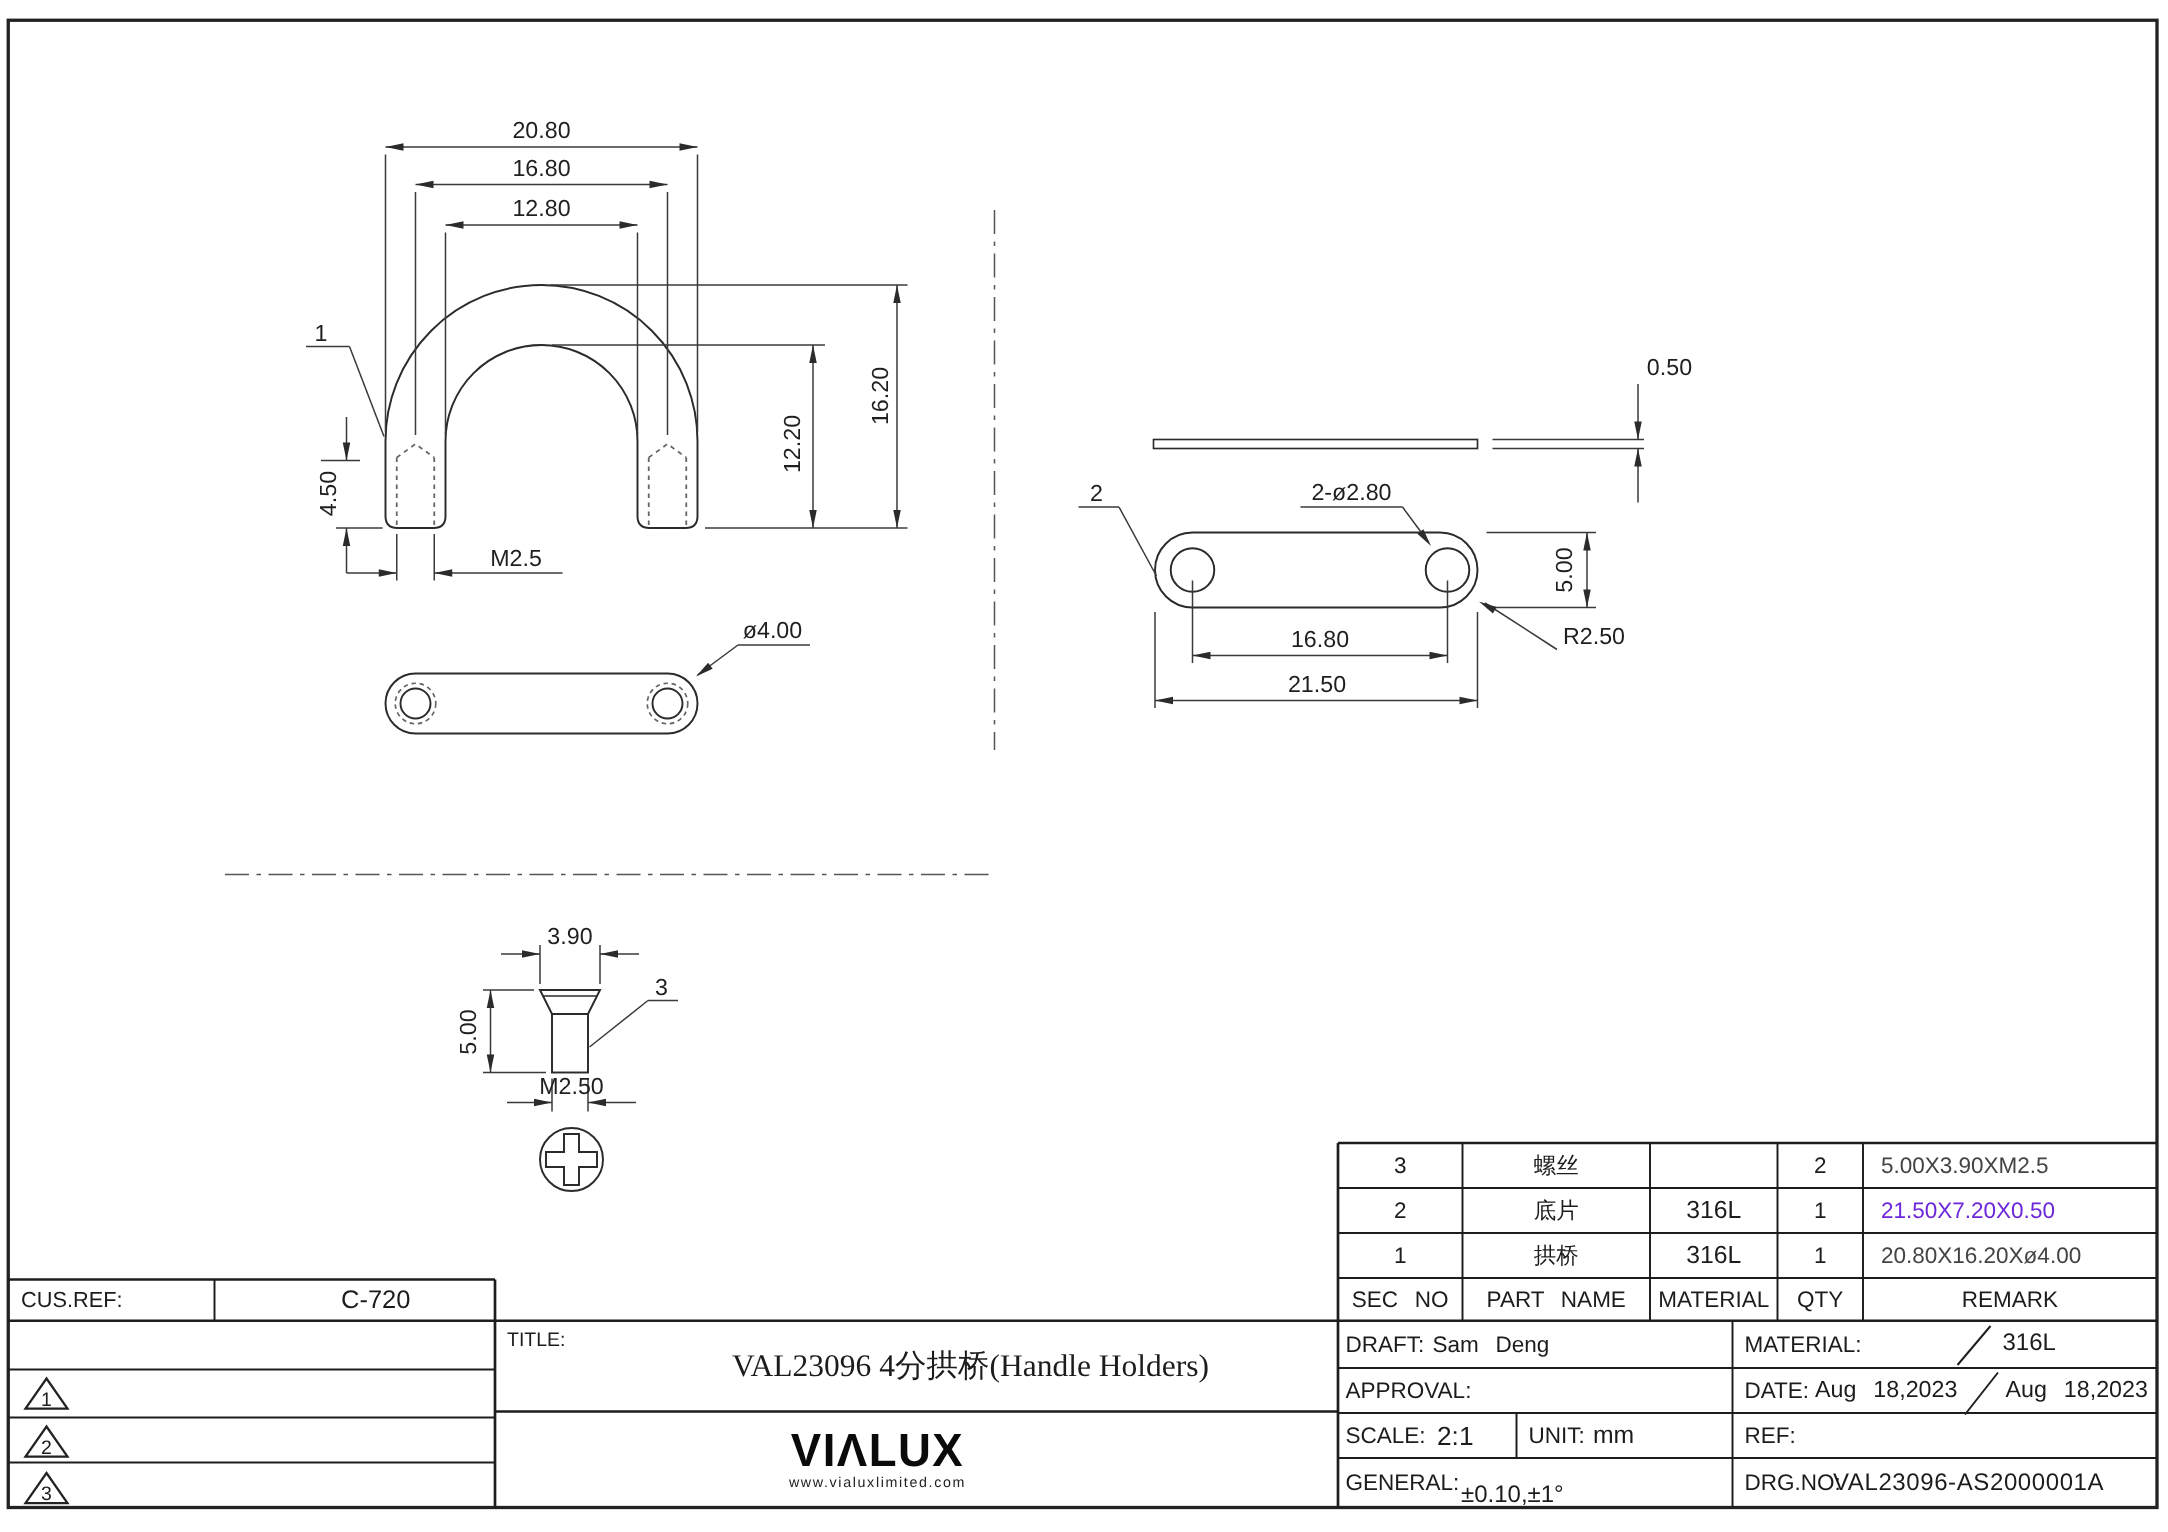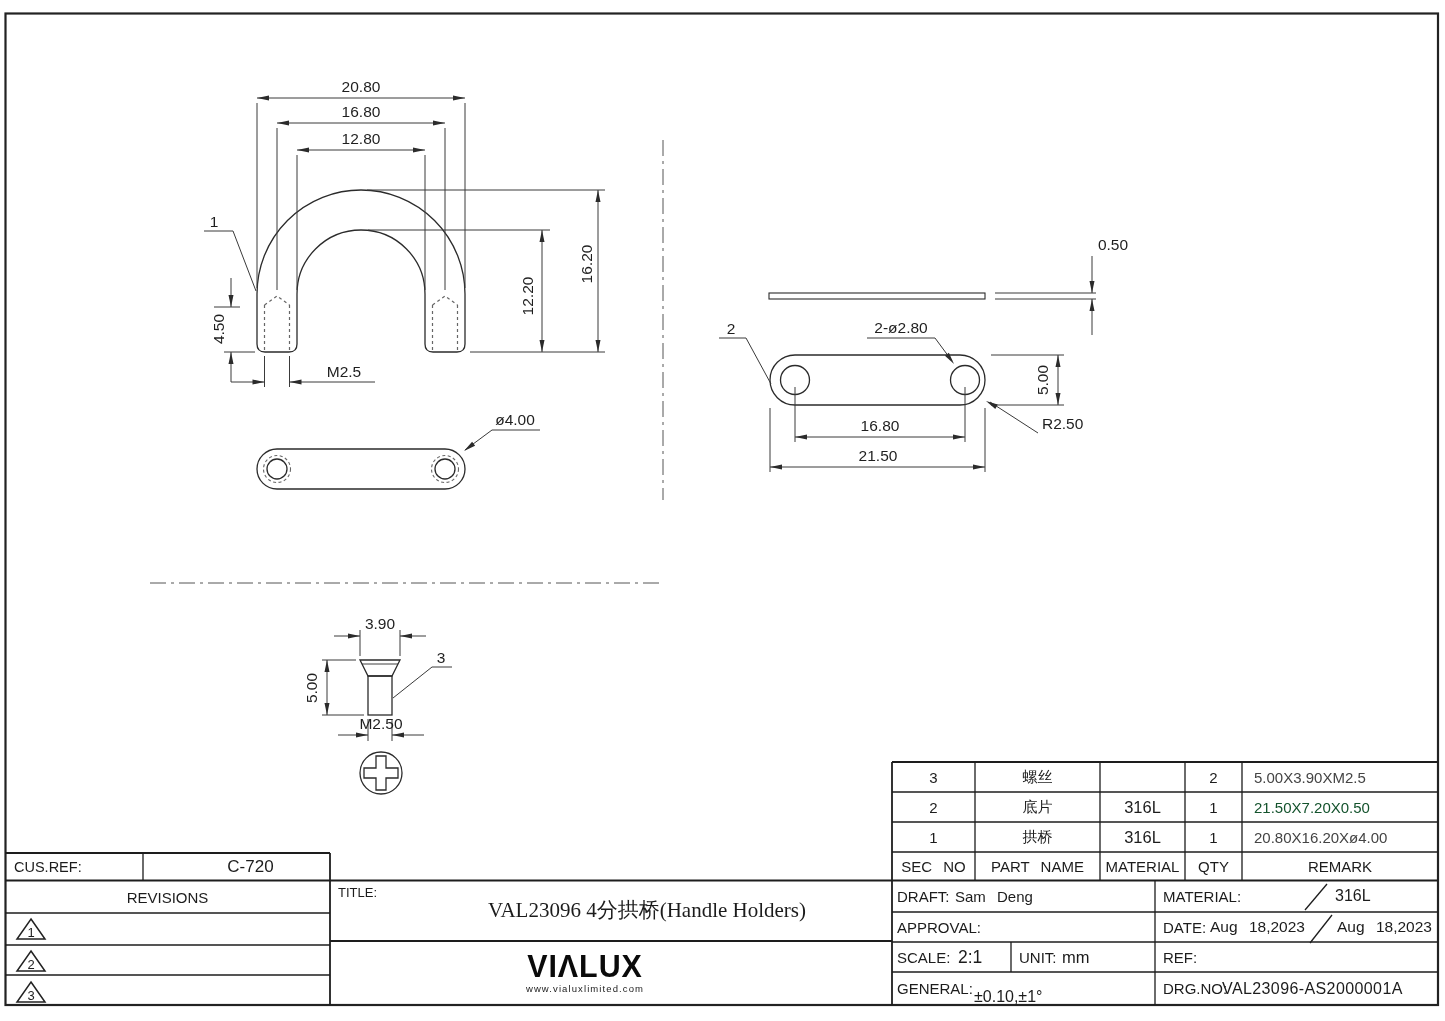--- a/index.html
+++ b/index.html
@@ -265,31 +265,30 @@
 <div class="cell" style="left:892px;top:762px;width:83px;height:30px;">3</div>
 <div class="cell" style="left:975px;top:762px;width:125px;height:30px;">螺丝</div>
 <div class="cell" style="left:1100px;top:762px;width:85px;height:30px;font-size:16.5px;"></div>
 <div class="cell" style="left:1185px;top:762px;width:57px;height:30px;">2</div>
 <div class="cell left" style="left:1242px;top:762px;width:186px;height:30px;padding-left:12px;color:#444;">5.00X3.90XM2.5</div>
 
 <div class="cell" style="left:892px;top:792px;width:83px;height:30px;">2</div>
 <div class="cell" style="left:975px;top:792px;width:125px;height:30px;">底片</div>
 <div class="cell" style="left:1100px;top:792px;width:85px;height:30px;font-size:16.5px;">316L</div>
 <div class="cell" style="left:1185px;top:792px;width:57px;height:30px;">1</div>
-<div class="cell left" style="left:1242px;top:792px;width:186px;height:30px;padding-left:12px;color:#14532d;">21.50X7.20X0.50</div>
+<div class="cell left" style="left:1242px;top:792px;width:186px;height:30px;padding-left:12px;color:#6d28d9;">21.50X7.20X0.50</div>
 
 <div class="cell" style="left:892px;top:822px;width:83px;height:30px;">1</div>
 <div class="cell" style="left:975px;top:822px;width:125px;height:30px;">拱桥</div>
 <div class="cell" style="left:1100px;top:822px;width:85px;height:30px;font-size:16.5px;">316L</div>
 <div class="cell" style="left:1185px;top:822px;width:57px;height:30px;">1</div>
 <div class="cell left" style="left:1242px;top:822px;width:186px;height:30px;padding-left:12px;color:#444;">20.80X16.20Xø4.00</div>
 
 <div class="cell left tb-label" style="left:14px;top:853px;width:125px;height:27px;text-align:right;">CUS.REF:</div>
 <div class="cell" style="left:143px;top:853px;width:187px;height:27px;padding-right:72px;font-size:17px;margin-left:14px;">C-720</div>
-<div class="cell" style="left:5px;top:881px;width:325px;height:32px;">REVISIONS</div>
 
 <div class="tri" style="left:14px;top:916px;">
   <svg width="34" height="26">
         <polygon points="17,3 31,23 3,23" fill="none" stroke="#222" stroke-width="1.5"></polygon>
   <text x="17" y="21" text-anchor="middle" style="font-size:13px;">1</text>
       </svg>
 </div>
 <div class="tri" style="left:14px;top:948px;">
   <svg width="34" height="26">
         <polygon points="17,3 31,23 3,23" fill="none" stroke="#222" stroke-width="1.5"></polygon>

